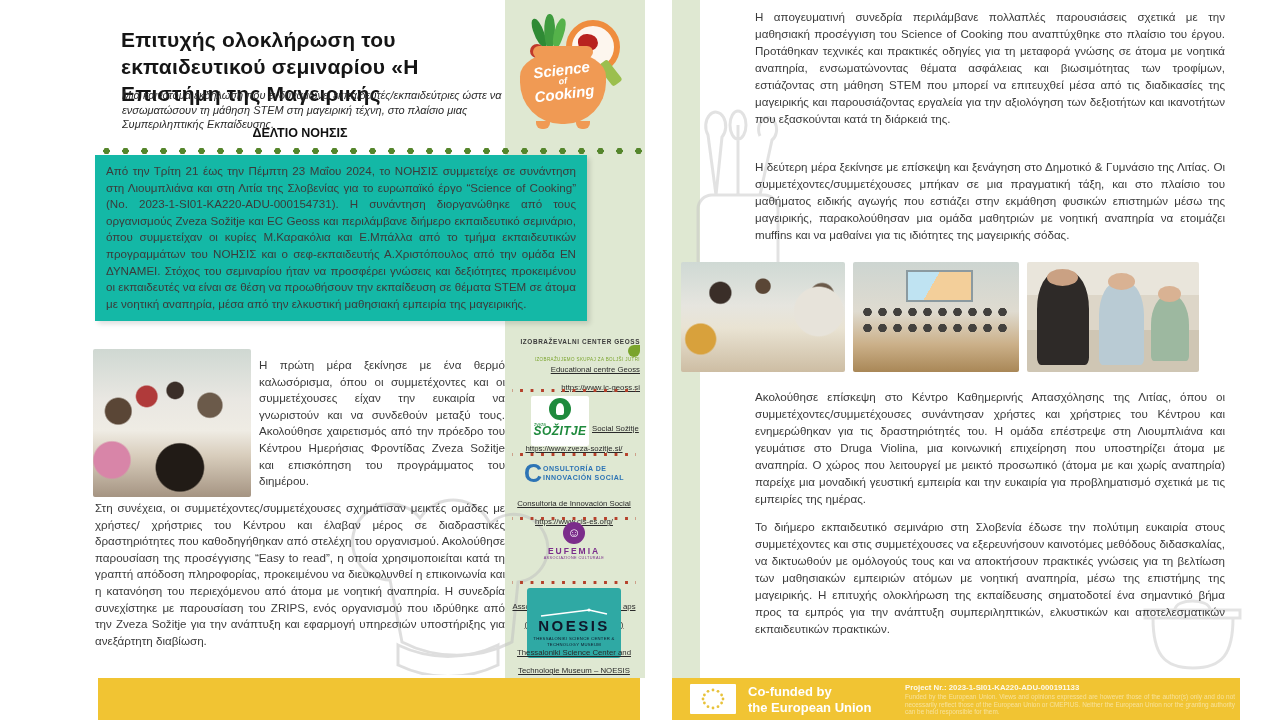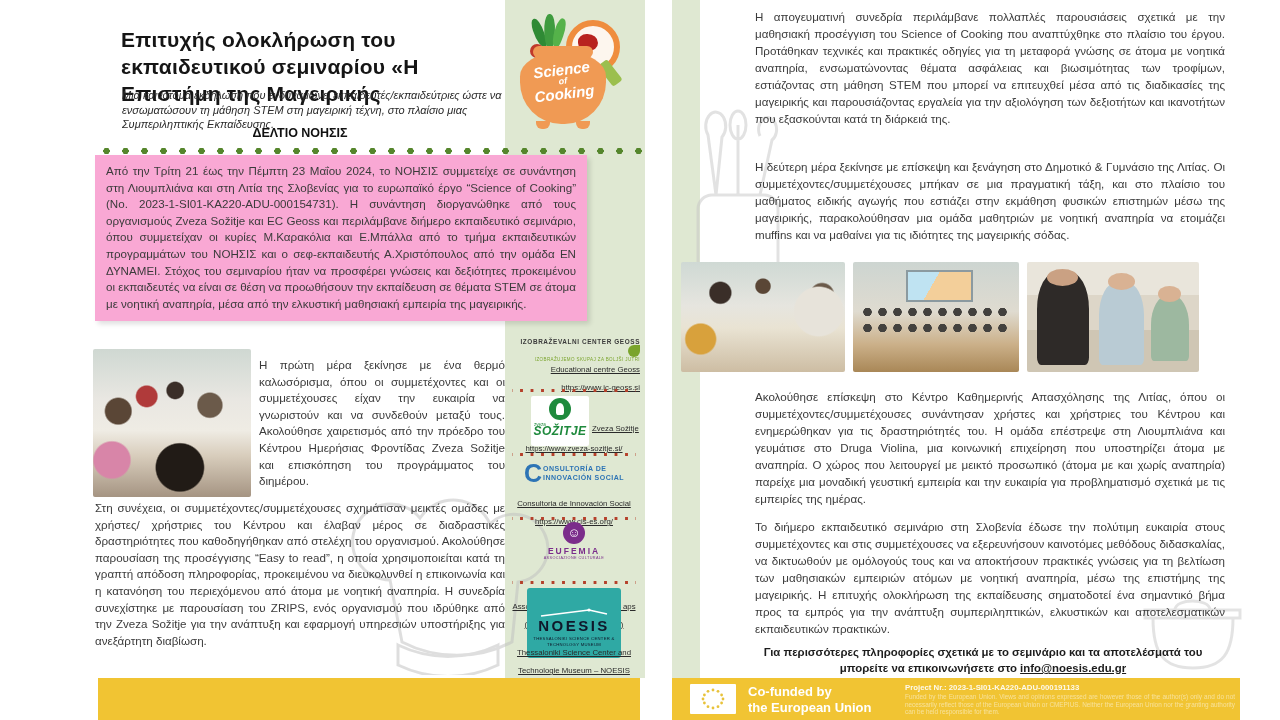--- a/index.html
+++ b/index.html
@@ -14,21 +14,21 @@
   .rp-white-top{left:738px;top:0;width:502px;height:260px;background:#ffffff;}
 
   .lp-title{left:121px;top:26px;width:392px;font-size:21px;line-height:27px;font-weight:bold;color:#151515;letter-spacing:.2px;}
   .lp-subtitle{left:122px;top:88px;width:380px;font-style:italic;font-size:11px;line-height:14.5px;color:#2b2b2b;}
   .lp-press{left:95px;top:126px;width:410px;text-align:center;font-weight:bold;font-size:12.5px;color:#111;}
   .dots-green{left:95px;top:143px;width:548px;height:12px;
       background-image:radial-gradient(circle,#55862c 3.1px,transparent 3.4px);
       background-size:19px 12px;background-position:2px 2px;background-repeat:repeat-x;}
 
   .body-par{font-size:11.6px;line-height:16.6px;text-align:justify;color:#3b3b3b;}
-  .lp-p1{left:95px;top:155px;width:470px;background:#f9a8d4;padding:8px 11px 9px 11px;
+  .lp-p1{left:95px;top:155px;width:470px;background:#14b8a6;padding:8px 11px 9px 11px;
          box-shadow:3px 3px 5px rgba(0,0,0,.13);}
   .lp-photo{left:93px;top:349px;width:158px;height:148px;border-radius:2px;overflow:hidden;
       background:
         radial-gradient(circle at 16% 42%,#5a4636 0 8%,transparent 9%),
         radial-gradient(circle at 34% 32%,#b03a3a 0 7%,transparent 8%),
         radial-gradient(circle at 52% 28%,#3a2e28 0 6%,transparent 7%),
         radial-gradient(circle at 74% 38%,#6b5a4a 0 8%,transparent 9%),
         radial-gradient(circle at 55% 80%,#211b16 0 16%,transparent 17%),
         radial-gradient(circle at 12% 75%,#d885a8 0 10%,transparent 11%),
         linear-gradient(180deg,#cfd8d2 0%,#e9e7e2 34%,#efece4 55%,#d8cdbc 72%,#a59482 100%);}
@@ -209,21 +209,21 @@
     <span class="sb-link">Educational centre Geoss</span><br>
     <span class="sb-link">https://www.ic-geoss.si</span>
   </div>
   <div class="abs sep dots-red" style="top:388px;"></div>
 
   <div class="abs sozitje-box">
     <span class="soz-zveza">zveza</span>
     <span class="soz-circle"></span>
     <span class="soz-word">SOŽITJE</span>
   </div>
-  <div class="abs cap-sozitje-name sb-link">Zveza Sožitje</div>
+  <div class="abs cap-sozitje-name sb-link">Social Sožitje</div>
   <div class="abs sb cap-sozitje-link">
     <span class="sb-link">https://www.zveza-sozitje.si/</span>
   </div>
   <div class="abs sep dots-red" style="top:452px;"></div>
 
   <div class="abs sb cis-row">
     <span class="cis-c">C</span><span class="cis-lines"><span class="cis-l">ONSULTORÍA DE</span><span class="cis-l">INNOVACIÓN SOCIAL</span></span>
   </div>
   <div class="abs sb cap-cis">
     <span class="sb-link">Consultoria de Innovación Social</span><br>
@@ -266,24 +266,20 @@
   </div>
   <div class="abs photo photo-c">
     <div class="chef"></div>
     <div class="apron"></div>
     <div class="kid"></div>
   </div>
 
   <div class="abs rp-p3 rp-par">Ακολούθησε επίσκεψη στο Κέντρο Καθημερινής Απασχόλησης της Λιτίας, όπου οι συμμετέχοντες/συμμετέχουσες συνάντησαν χρήστες και χρήστριες του Κέντρου και ενημερώθηκαν για τις δραστηριότητές του. Η ομάδα επέστρεψε στη Λιουμπλιάνα και γευμάτισε στο Druga Violina, μια κοινωνική επιχείρηση που υποστηρίζει άτομα με αναπηρία. Ο χώρος που λειτουργεί με μεικτό προσωπικό (άτομα με και χωρίς αναπηρία) παρείχε μια μοναδική γευστική εμπειρία και την ευκαιρία για προβληματισμό σχετικά με τις εμπειρίες της ημέρας.</div>
   <div class="abs rp-p4 rp-par">Το διήμερο εκπαιδευτικό σεμινάριο στη Σλοβενία έδωσε την πολύτιμη ευκαιρία στους συμμετέχοντες και στις συμμετέχουσες να εξερευνήσουν καινοτόμες μεθόδους διδασκαλίας, να δικτυωθούν με ομόλογούς τους και να αποκτήσουν πρακτικές γνώσεις για τη βελτίωση των μαθησιακών εμπειριών ατόμων με νοητική αναπηρία, μέσω της επιστήμης της μαγειρικής. Η επιτυχής ολοκλήρωση της εκπαίδευσης σηματοδοτεί ένα σημαντικό βήμα προς τα εμπρός για την ανάπτυξη συμπεριληπτικών, ελκυστικών και αποτελεσματικών εκπαιδευτικών πρακτικών.</div>
 
-  <div class="abs rp-contact">
-    <span>Για περισσότερες πληροφορίες σχετικά με το σεμινάριο και τα αποτελέσματά του</span><br>
-    <span>μπορείτε να επικοινωνήσετε στο </span><span class="email">info@noesis.edu.gr</span>
-  </div>
 
   <div class="abs band band-left"></div>
   <div class="abs band band-right"></div>
 
   <div class="abs eu-flag">
     <svg width="46" height="30" viewBox="0 0 46 30">
       <g fill="#e8c23a">
         <circle cx="23" cy="6" r="1.4"></circle>
           <circle cx="28" cy="7.3" r="1.4"></circle>
           <circle cx="31.6" cy="11" r="1.4"></circle>

